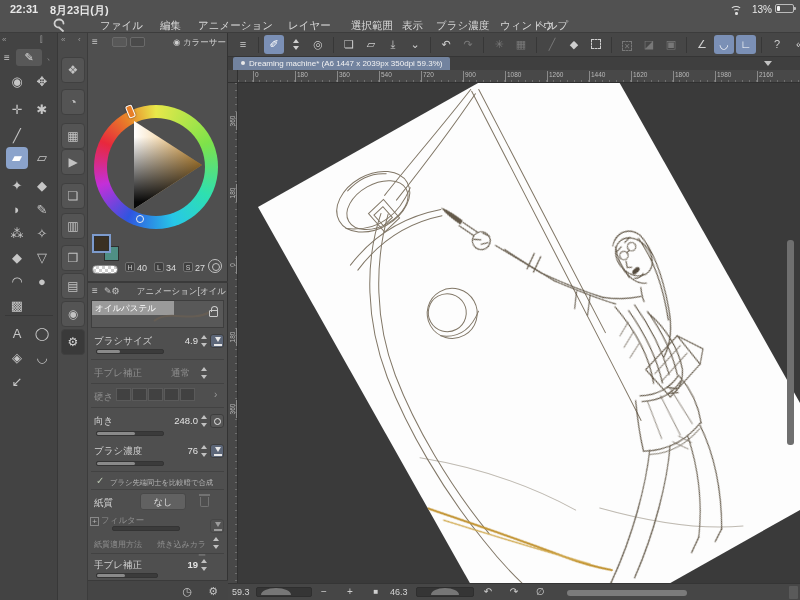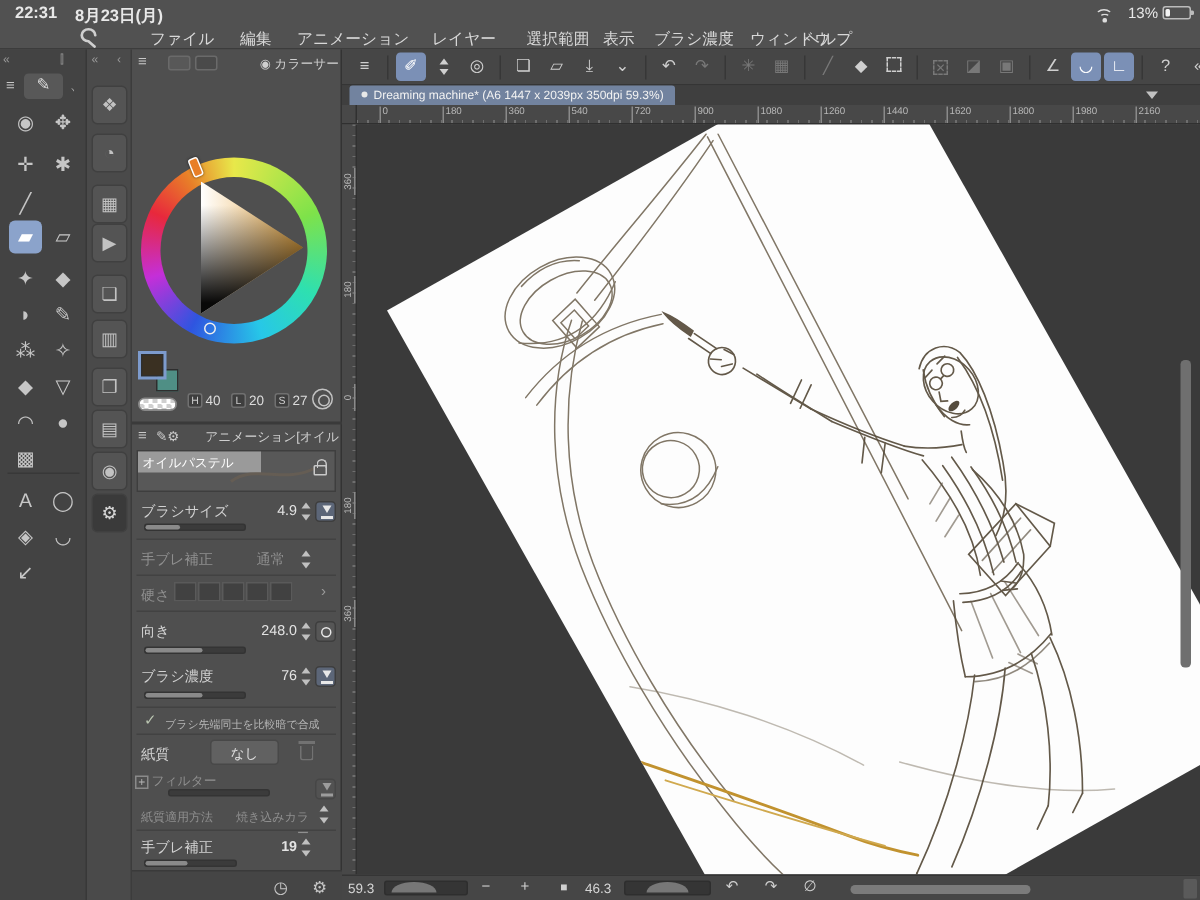--- a/index.html
+++ b/index.html
@@ -243,21 +243,21 @@
       </div>
       <div id="wheel" class="abs"></div>
       <div id="wheel-in" class="abs"></div>
       <div id="sv-tri" class="abs"></div>
       <div id="hue-cursor" class="abs"></div>
       <div id="sv-cursor" class="abs"></div>
       <div id="swatch-main" class="swatch" style="background: rgb(58, 48, 34);"></div>
       <div id="swatch-sub" class="swatch" style="background: rgb(79, 143, 133);"></div>
       <div id="swatch-trans" class="abs"></div>
       <span class="hls" style="left:37px;"><span class="key">H</span><span>40</span></span>
-      <span class="hls" style="left:66px;"><span class="key">L</span><span>20</span></span>
+      <span class="hls" style="left:66px;"><span class="key">L</span><span>34</span></span>
       <span class="hls" style="left:95px;"><span class="key">S</span><span>27</span></span>
       <div id="colorset-btn" class="abs"></div>
     </div>
 
     <div id="tp-sep" class="abs"></div>
 
     <div id="toolprop" class="abs">
       <div class="panel-head" style="top:1px;">
         <span class="mi">≡</span>
         <span class="brushgear">✎⚙</span>

